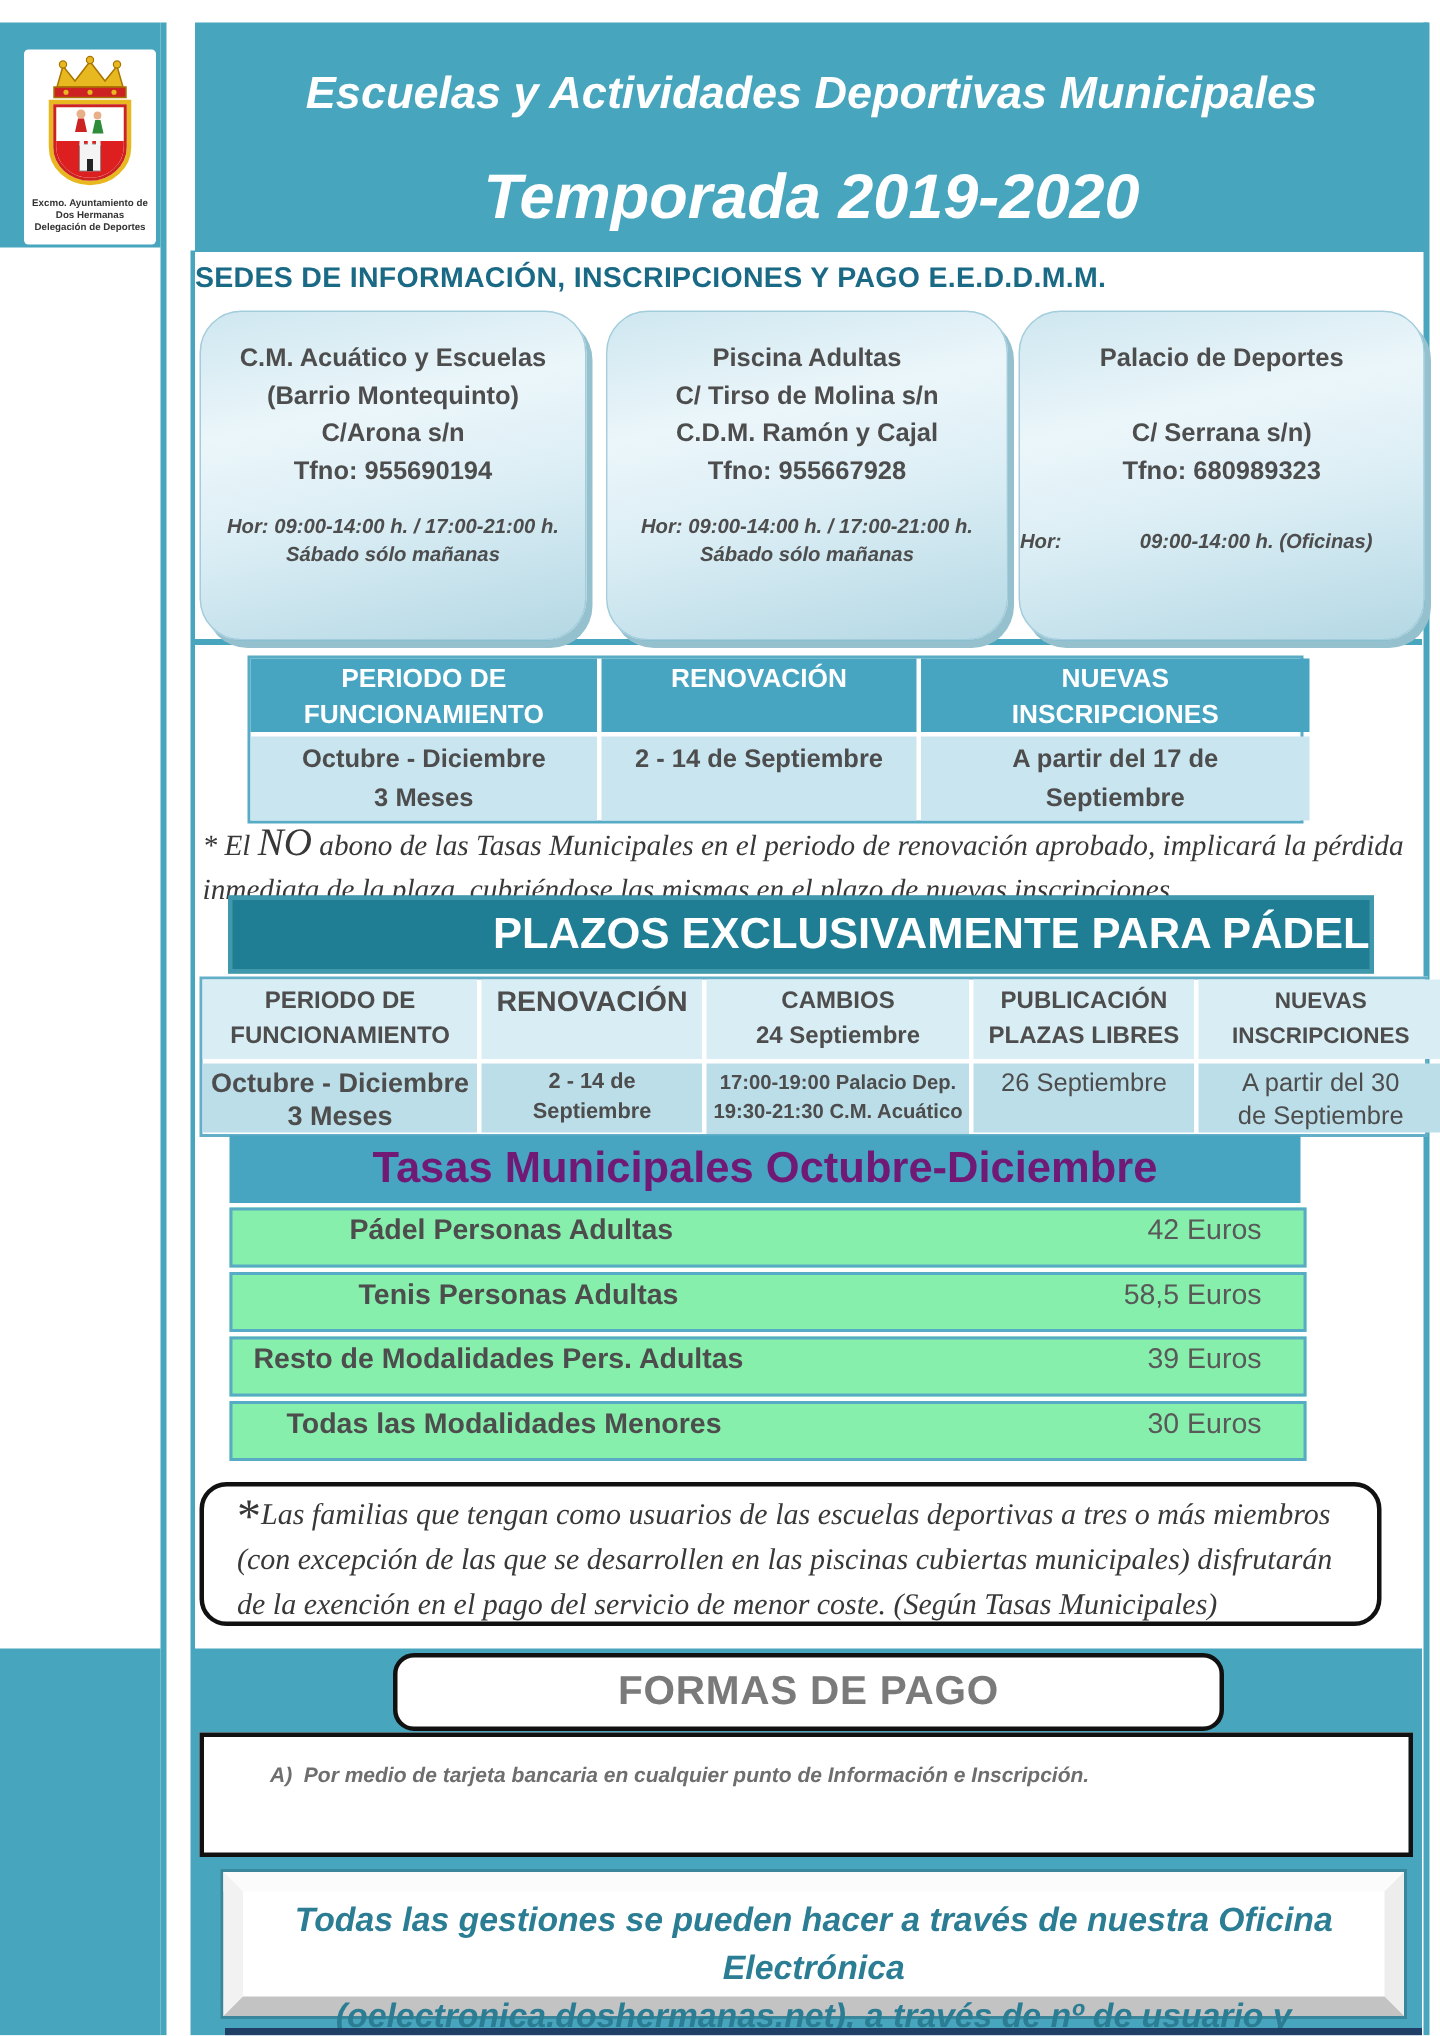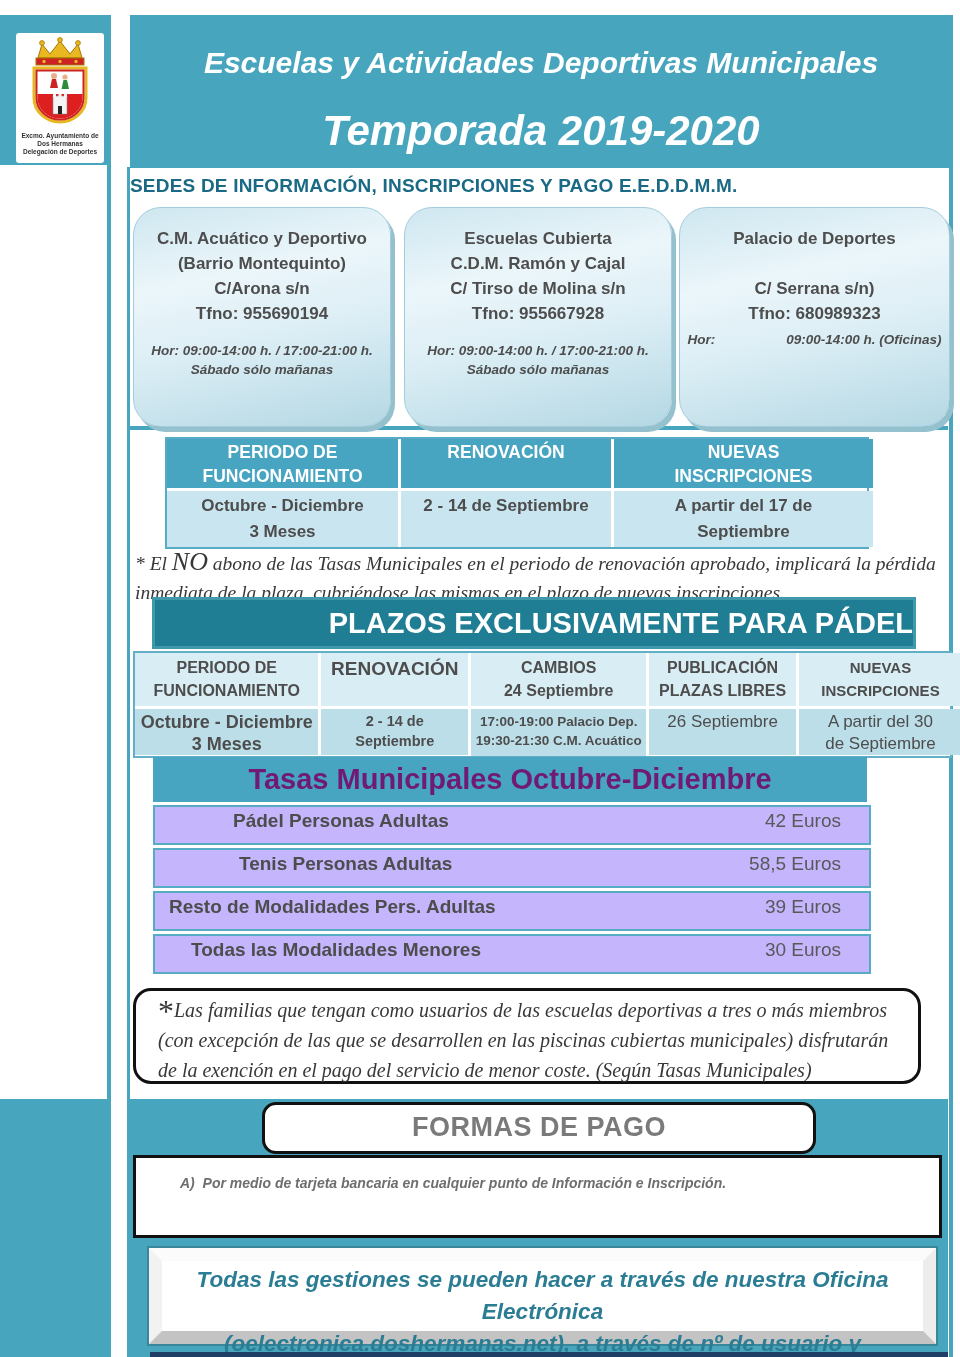--- a/index.html
+++ b/index.html
@@ -30,21 +30,21 @@
   
   .venue{position:absolute;top:207px;height:218px;border-radius:28px;
          background:linear-gradient(168deg,#cfe7f0 0%,#ebf6fa 32%,#dceef5 58%,#b4d8e4 100%);
          border:1px solid #a3cddc;box-shadow:4px 5px 0 #95c1cf;text-align:center;color:#4d4d4d;}
   .venue-1{left:133px;width:256px;}
   .venue-2{left:404px;width:266px;}
   .venue-3{left:679px;width:269px;}
   .v-line{font-size:17px;font-weight:bold;line-height:25px;min-height:25px;}
   .v-title{padding-top:18px;}
   .v-hours{margin-top:15px;font-size:13.5px;font-weight:bold;font-style:italic;line-height:19px;min-height:19px;}
-  .v-hours-split{margin-top:6px;display:flex;justify-content:center;gap:71px;
+  .v-hours-split{margin-top:27px;display:flex;gap:52px;
                  font-size:13.5px;font-weight:bold;font-style:italic;}
   .boxes-rule{position:absolute;left:130px;top:426px;width:818px;height:4px;background:#47a6bd;}
 
   
   .gen-table{position:absolute;left:165px;top:437px;width:700px;border:2px solid #58abc4;background:#fff;
              display:grid;grid-template-columns:33% 30% 37%;gap:3px;}
   .gen-h{background:#47a5c2;color:#fff;font-weight:bold;font-size:17.5px;line-height:24px;
          text-align:center;height:48px;padding-top:1px;}
   .gen-b{background:#c9e5f0;color:#4d4d4d;font-weight:bold;font-size:17px;line-height:26px;
          text-align:center;height:54px;padding-top:2px;}
@@ -67,21 +67,21 @@
   .pad-b{background:#bcdee9;color:#4d4d4d;text-align:center;height:44px;padding-top:2px;}
   .pb1{font-weight:bold;font-size:18px;line-height:22px;}
   .pb2{font-weight:bold;font-size:14.5px;line-height:20px;padding-top:2px;}
   .pb3{font-weight:bold;font-size:13.5px;line-height:19px;padding-top:3px;}
   .pb4{font-size:17px;line-height:22px;padding-top:2px;}
 
   
   .fees-band{position:absolute;left:153px;top:757px;width:714px;height:45px;background:#47a5c2;
              color:#701a75;font-weight:bold;font-size:29px;text-align:center;line-height:44px;}
   .fees-table{position:absolute;left:153px;top:805px;width:718px;display:grid;grid-auto-rows:40px;gap:3px;}
-  .fee-row{background:#c4b5fd;border:2px solid #58abc4;display:flex;align-items:flex-start;
+  .fee-row{background:#86efac;border:2px solid #58abc4;display:flex;align-items:flex-start;
            font-size:19px;padding-top:3px;box-sizing:content-box;}
   .fee-label{font-weight:bold;color:#4d4d4d;}
   .fee-value{margin-left:auto;color:#595959;padding-right:28px;}
   .ind-0{padding-left:78px;} .ind-1{padding-left:84px;} .ind-2{padding-left:14px;} .ind-3{padding-left:36px;}
 
   
   .family-note{position:absolute;left:133px;top:988px;width:788px;height:96px;background:#fff;
                border:3px solid #111;border-radius:18px;padding:4px 20px 0 22px;box-sizing:border-box;
                font-family:"Liberation Serif",serif;font-style:italic;color:#383838;
                font-size:20px;line-height:30px;}
@@ -148,32 +148,32 @@
 
   <div class="header-band">
     <div class="main-title">Escuelas y Actividades Deportivas Municipales</div>
     <div class="season-title">Temporada 2019-2020</div>
   </div>
   <div class="sedes-bar">SEDES DE INFORMACIÓN, INSCRIPCIONES Y PAGO E.E.D.D.M.M.</div>
 
   <div class="boxes-rule"></div>
 
   <div class="venue venue-1">
-    <div class="v-line v-title">C.M. Acuático y Deportivo</div>
+    <div class="v-line v-title">C.M. Acuático y Escuelas</div>
     <div class="v-line">(Barrio Montequinto)</div>
     <div class="v-line">C/Arona s/n</div>
     <div class="v-line">Tfno: 955690194</div>
     <div class="v-hours">Hor: 09:00-14:00 h. / 17:00-21:00 h.</div>
     <div class="v-hours" style="margin-top:0;">Sábado sólo mañanas</div>
   </div>
 
   <div class="venue venue-2">
-    <div class="v-line v-title">Escuelas Cubierta</div>
+    <div class="v-line v-title">Piscina Adultas</div>
+    <div class="v-line">C/ Tirso de Molina s/n</div>
     <div class="v-line">C.D.M. Ramón y Cajal</div>
-    <div class="v-line">C/ Tirso de Molina s/n</div>
     <div class="v-line">Tfno: 955667928</div>
     <div class="v-hours">Hor: 09:00-14:00 h. / 17:00-21:00 h.</div>
     <div class="v-hours" style="margin-top:0;">Sábado sólo mañanas</div>
   </div>
 
   <div class="venue venue-3">
     <div class="v-line v-title">Palacio de Deportes</div>
     <div class="v-line"></div>
     <div class="v-line">C/ Serrana s/n)</div>
     <div class="v-line">Tfno: 680989323</div>

